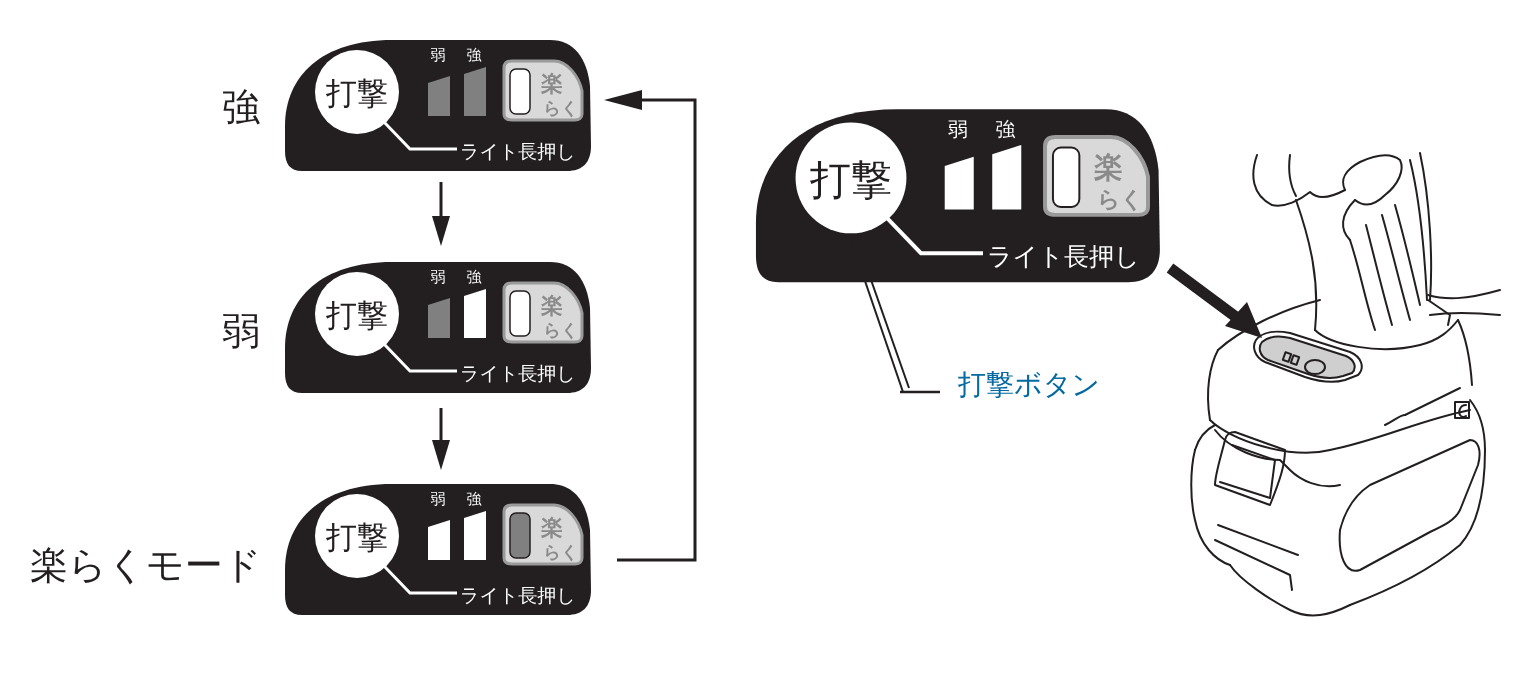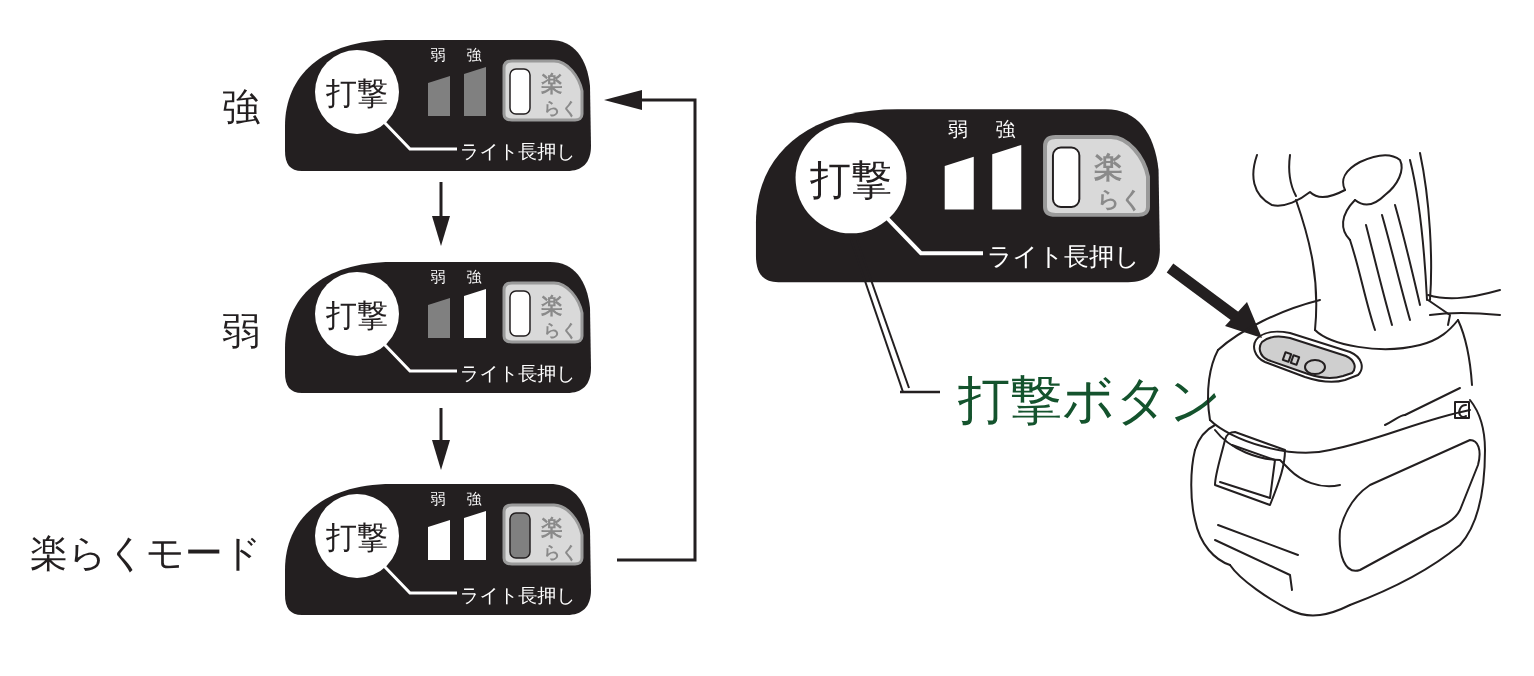--- a/index.html
+++ b/index.html
@@ -1,28 +1,28 @@
 <!DOCTYPE html>
 <html><head>
   <meta charset="utf-8">
   <style>
     html, body { margin: 0; padding: 0; background: #ffffff; }
     body { width: 1534px; height: 676px; position: relative; overflow: hidden;
            font-family: "DejaVu Sans", "Liberation Sans", sans-serif; color: #231f20; }
     svg { display: block; }
     .side-label { position: absolute; font-size: 38px; color: #231f20; font-weight: 300; white-space: nowrap; }
     .panel { position: absolute; }
-    .caption { position: absolute; font-size: 52px; color: #14532d; white-space: nowrap; }
+    .caption { position: absolute; font-size: 28px; color: #0369a1; white-space: nowrap; }
   </style>
 </head>
 <body>
 
 <div class="side-label" style="left:222px; top:82px;">強</div>
 <div class="side-label" style="left:222px; top:306px;">弱</div>
-<div class="side-label" style="left:30px; top:528px;">楽らくモード</div>
+<div class="side-label" style="left:30px; top:540px;">楽らくモード</div>
 
 <div class="panel" style="left:282px; top:36px;">
     <svg width="312" height="140" viewBox="0 0 312 140">
       <path d="M20,135 C8,135 3,128 3,115 L3,90 C3,40 40,4 110,4 L268,4 C292,4 305,22 308,50 L309,110 C309,127 300,135 285,135 Z" fill="#231f20"></path>
       <circle cx="75" cy="56" r="42" fill="#ffffff"></circle>
       <text x="75" y="68" text-anchor="middle" font-size="31" fill="#231f20" font-family="DejaVu Sans, sans-serif">打撃</text>
       <polyline points="102,86 128,113 175,113" fill="none" stroke="#ffffff" stroke-width="3"></polyline>
       <text x="178" y="122" font-size="19" fill="#ffffff" font-family="DejaVu Sans, sans-serif">ライト長押し</text>
       <text x="156" y="24" text-anchor="middle" font-size="15" fill="#ffffff" font-family="DejaVu Sans, sans-serif">弱</text>
       <text x="192" y="24" text-anchor="middle" font-size="15" fill="#ffffff" font-family="DejaVu Sans, sans-serif">強</text>

